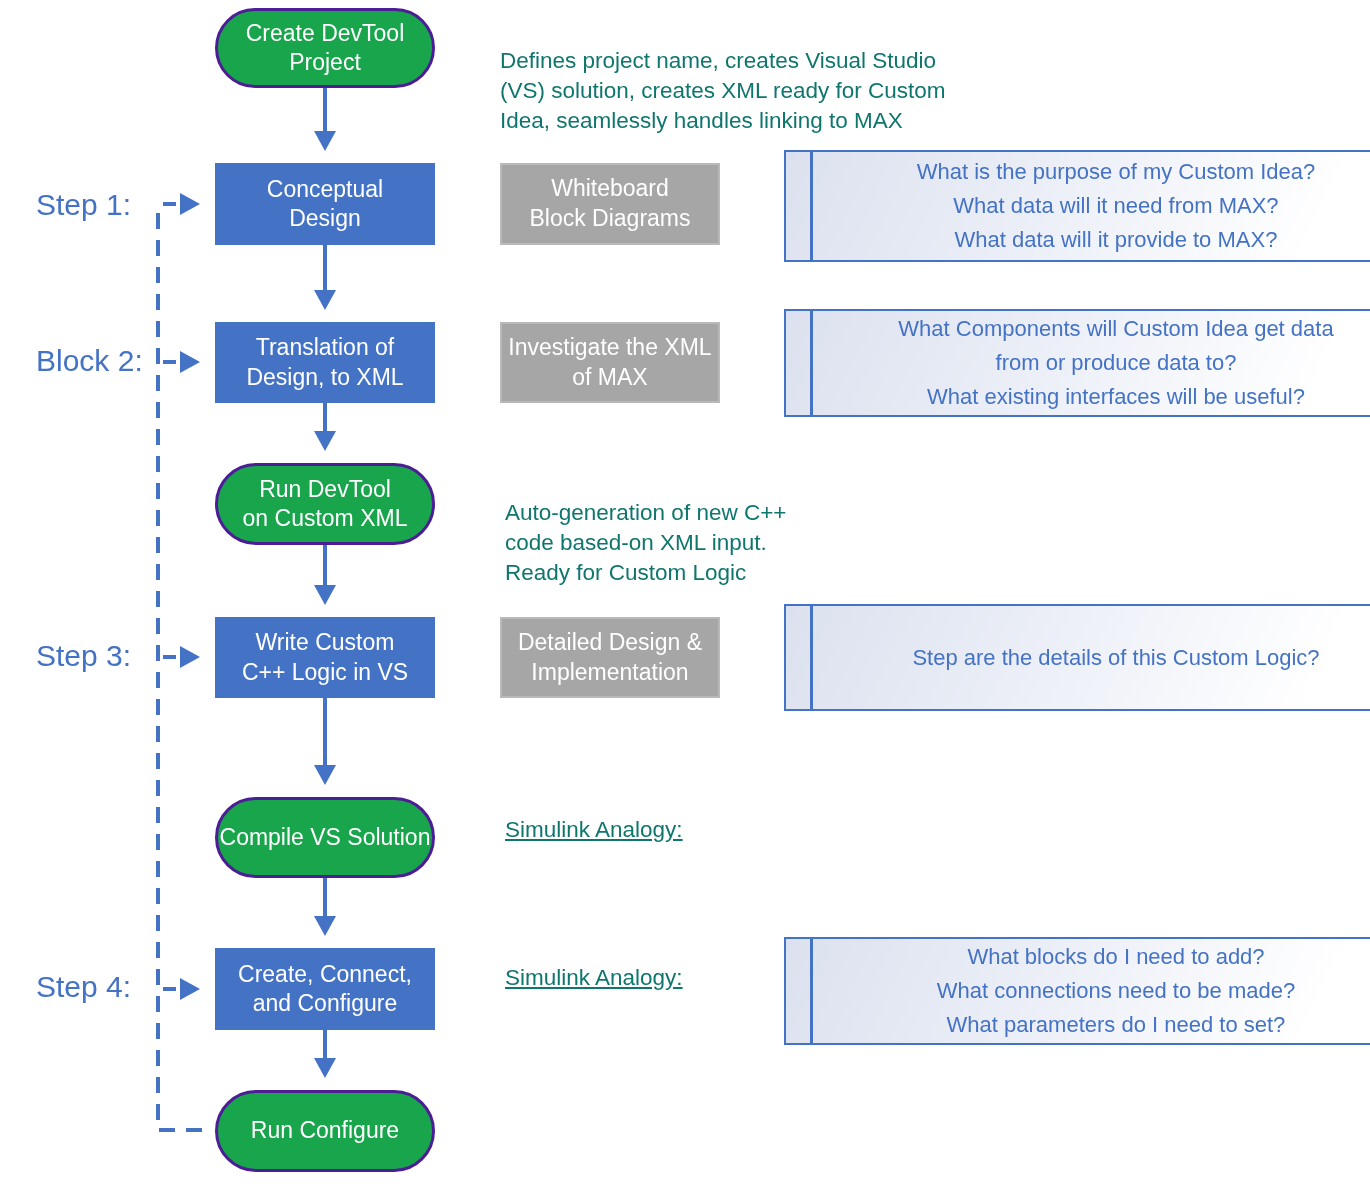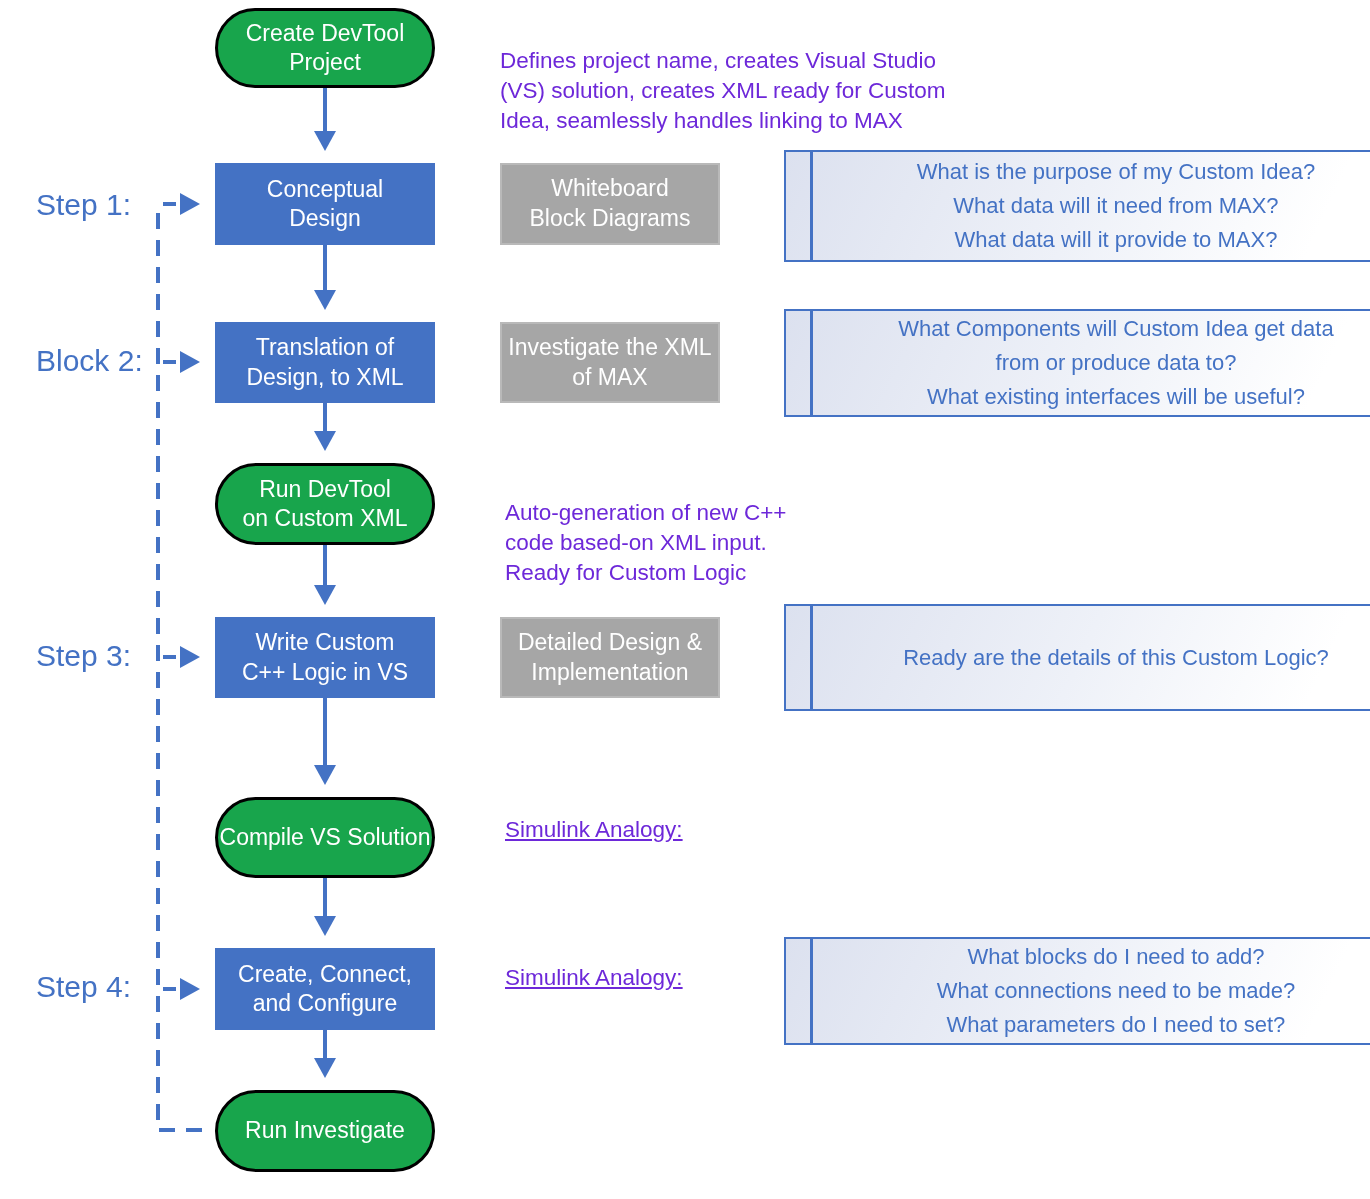--- a/index.html
+++ b/index.html
@@ -32,21 +32,21 @@
     text-align: center;
     color: #ffffff;
     font-size: 23px;
     line-height: 1.28;
     white-space: pre-line;
     z-index: 2;
     box-sizing: border-box;
   }
   .node.terminator-green {
     background: #18A54C;
-    border: 3px solid #000000;
+    border: 3px solid #4c1d95;
     border-radius: 42px;
   }
   .node.process-blue {
     background: #4472C4;
     border: none;
   }
   .gray-box {
     position: absolute;
     left: 500px;
     width: 220px;
@@ -97,21 +97,21 @@
     position: absolute;
     left: 36px;
     width: 120px;
     color: #4472C4;
     font-size: 30px;
     font-weight: normal;
     z-index: 2;
   }
   .note {
     position: absolute;
-    color: #6d28d9;
+    color: #0f766e;
     font-size: 22.5px;
     line-height: 30px;
     white-space: pre-line;
     z-index: 2;
   }
   .note .note-heading {
     text-decoration: underline;
   }
 </style>
 </head>
@@ -157,21 +157,21 @@
 Design, to XML</div>
   <div class="node process-blue" style="top:163px;height:82px">Conceptual
 Design</div>
   <div class="node terminator-green" style="top:463px;height:82px">Run DevTool
 on Custom XML</div>
   <div class="node process-blue" style="top:617px;height:81px">Write Custom
 C++ Logic in VS</div>
   <div class="node terminator-green" style="top:797px;height:81px">Compile VS Solution</div>
   <div class="node process-blue" style="top:948px;height:82px">Create, Connect,
 and Configure</div>
-  <div class="node terminator-green" style="top:1090px;height:82px">Run Investigate</div>
+  <div class="node terminator-green" style="top:1090px;height:82px">Run Configure</div>
 
   <div class="gray-box" style="top:163px;height:82px">Whiteboard
 Block Diagrams</div>
   <div class="gray-box" style="top:322px;height:81px">Investigate the XML
 of MAX</div>
   <div class="gray-box" style="top:617px;height:81px">Detailed Design &amp;
 Implementation</div>
 
   <div class="note" style="left:500px;top:16px;width:470px">
     <span class="note-body">Defines project name, creates Visual Studio
@@ -202,21 +202,21 @@
   <div class="question-box" style="top:309px;height:108px">
     <div class="sidebar-line left"></div>
     <div class="sidebar-line right"></div>
     <div class="q-text">What Components will Custom Idea get data
 from or produce data to?
 What existing interfaces will be useful?</div>
   </div>
   <div class="question-box" style="top:604px;height:107px">
     <div class="sidebar-line left"></div>
     <div class="sidebar-line right"></div>
-    <div class="q-text">Ready are the details of this Custom Logic?</div>
+    <div class="q-text">Step are the details of this Custom Logic?</div>
   </div>
   <div class="question-box" style="top:937px;height:108px">
     <div class="sidebar-line left"></div>
     <div class="sidebar-line right"></div>
     <div class="q-text">What blocks do I need to add?
 What connections need to be made?
 What parameters do I need to set?</div>
   </div>
 
 </div>

